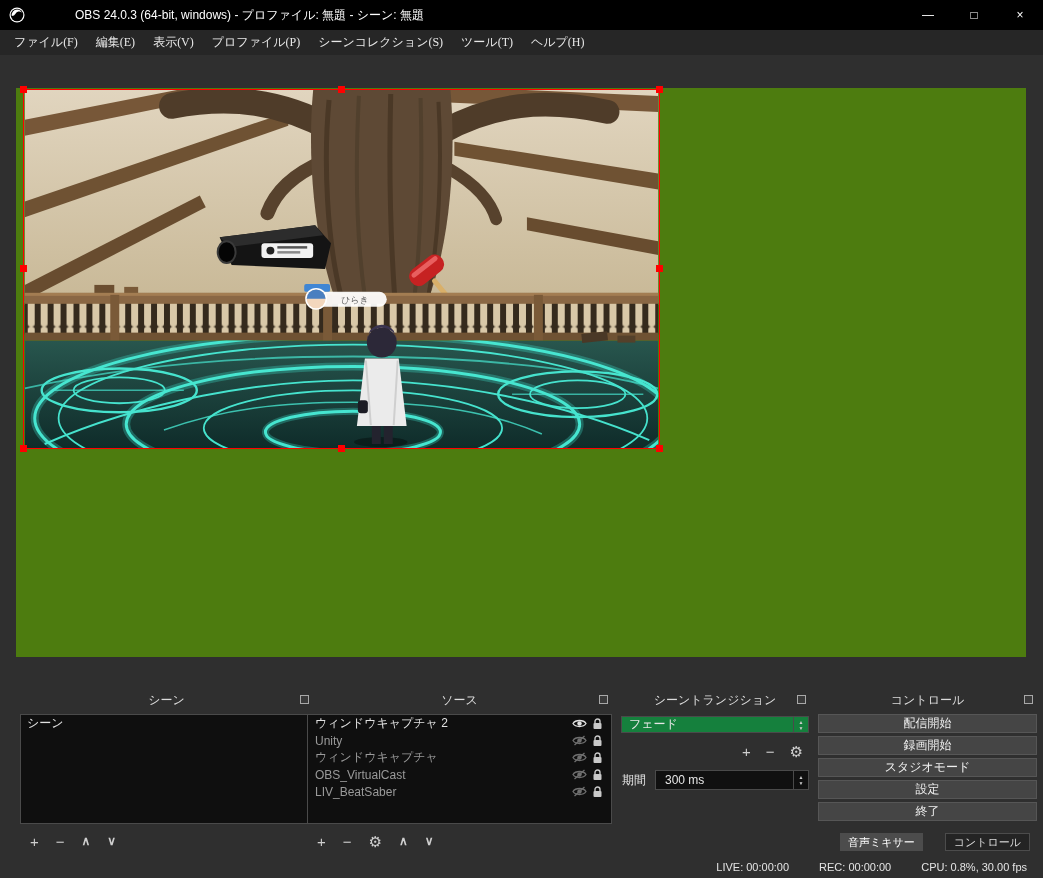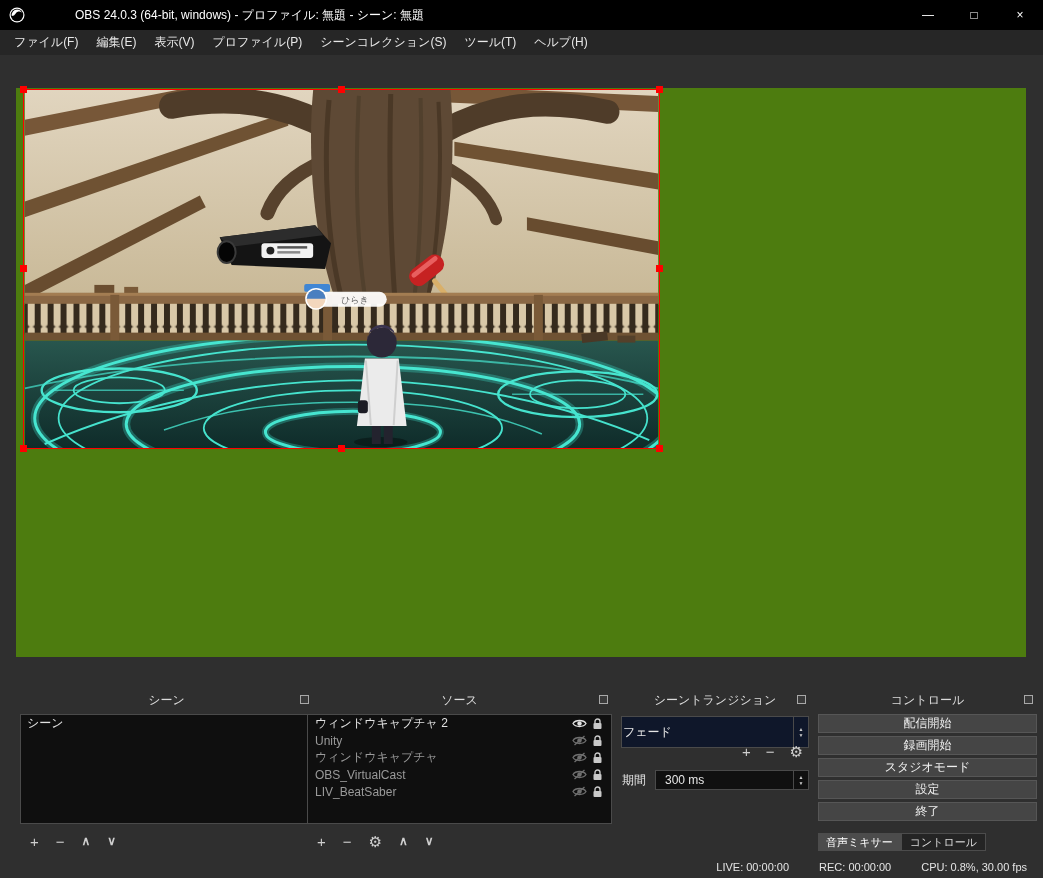--- a/index.html
+++ b/index.html
@@ -8,21 +8,21 @@
 
   
   .titlebar { position:absolute; left:0; top:0; width:100%; height:30px; background:#000; display:flex; align-items:center;gap:42px; }
   .obs-logo { margin-left:9px; display:flex; }
   .win-title { margin-left:8px; font-size:12px; color:#fff; }
   .winbtns { margin-left:auto; display:flex; height:30px; }
   .winbtn { width:46px; height:30px; display:flex; align-items:center; justify-content:center; font-size:12px; color:#fff; }
 
   
   .menubar { position:absolute; left:0; top:30px; width:100%; height:25px; background:#262626; display:flex; align-items:center; padding-left:5px; }
-  .menu-item { padding:4px 9px; font-size:12px; color:#e8e8e8; }
+  .menu-item { padding:4px 9px; font-size:12px; color:#e8e8e8;font-family:Liberation Serif, serif; }
 
   
   .canvas { position:absolute; left:16px; top:88px; width:1010px; height:569px; background:#4d7c0f; }
   .video { position:absolute; left:7px; top:1px; width:637px; height:360px; border:1px solid #ff0000; }
   .video svg { display:block; width:100%; height:100%; }
   .handle { position:absolute; width:7px; height:7px; background:#ff0000; }
   .h-tl{left:-4px;top:-4px}.h-tc{left:calc(50% - 4px);top:-4px}.h-tr{right:-4px;top:-4px}
   .h-ml{left:-4px;top:calc(50% - 4px)}.h-mr{right:-4px;top:calc(50% - 4px)}
   .h-bl{left:-4px;bottom:-4px}.h-bc{left:calc(50% - 4px);bottom:-4px}.h-br{right:-4px;bottom:-4px}
   svg text { font-family:"Liberation Sans", sans-serif; }
@@ -39,34 +39,34 @@
   .scene-item { height:17px; display:flex; align-items:center; padding:0 6px; color:#e2e2e2; }
   .src-row { height:17px; display:flex; align-items:center; padding:0 5px; color:#e2e2e2; }
   .src-row.dim { color:#9a9a9a; }
   .src-name { flex:1; white-space:nowrap; overflow:hidden; padding-left:2px; }
   .src-ic { width:18px; display:flex; justify-content:center; align-items:center; }
   .toolbar { position:absolute; left:4px; bottom:4px; height:20px; display:flex; align-items:center; gap:17px; padding-left:7px; }
   .tool { font-size:15px; color:#cfcfcf; line-height:1; }
   .tool.chev { font-size:12px; font-weight:bold; }
 
   
-  .combo { position:absolute; top:26px; left:2px; right:2px; height:32px; background:#0f172a; border:1px solid #4a4a4a; display:flex; align-items:center; font-size:12px; padding-left:1px; color:#e6e6e6; }
+  .combo { position:absolute; top:26px; left:2px; right:2px; height:17px; background:#15803d; border:1px solid #4a4a4a; display:flex; align-items:center; font-size:12px; padding-left:7px; color:#e6e6e6; }
   .spincol { margin-left:auto; width:15px; height:100%; border-left:1px solid #4a4a4a; display:flex; flex-direction:column; align-items:center; justify-content:center; }
   .spinarrow { font-size:5px; line-height:6px; color:#cdcdcd; }
   .trans-btns { position:absolute; top:54px; right:8px; display:flex; gap:15px; }
   .duration-row { position:absolute; top:80px; left:3px; right:2px; display:flex; align-items:center; gap:9px; font-size:12px; }
   .dur-box { flex:1; height:20px; background:#101010; border:1px solid #4a4a4a; display:flex; align-items:center; padding-left:9px; color:#e6e6e6; }
 
   
   .ctrl-col { position:absolute; top:24px; left:1px; right:1px; display:flex; flex-direction:column; gap:3px; }
   .ctrl-btn { height:19px; background:#454545; border:1px solid #565656; display:flex; align-items:center; justify-content:center; font-size:12px; color:#f0f0f0; }
 
   
   .dock-tabs { position:absolute; left:818px; top:833px; display:flex; font-size:11px; }
-  .dtab { height:18px; padding:2px 8px; display:flex; align-items:center; }
+  .dtab { height:18px; padding:2px 8px; display:flex; align-items:center;margin-left:22px; }
   .dtab.sel { background:#4c4c4c; color:#fff; }
   .dtab.unsel { background:#242424; border:1px solid #4c4c4c; color:#d8d8d8; }
 
   
   .statusbar { position:absolute; right:16px; top:861px; display:flex; gap:30px; font-size:11px; color:#e4e4e4; }
 </style>
 </head>
 <body>
 
 <div class="app">

